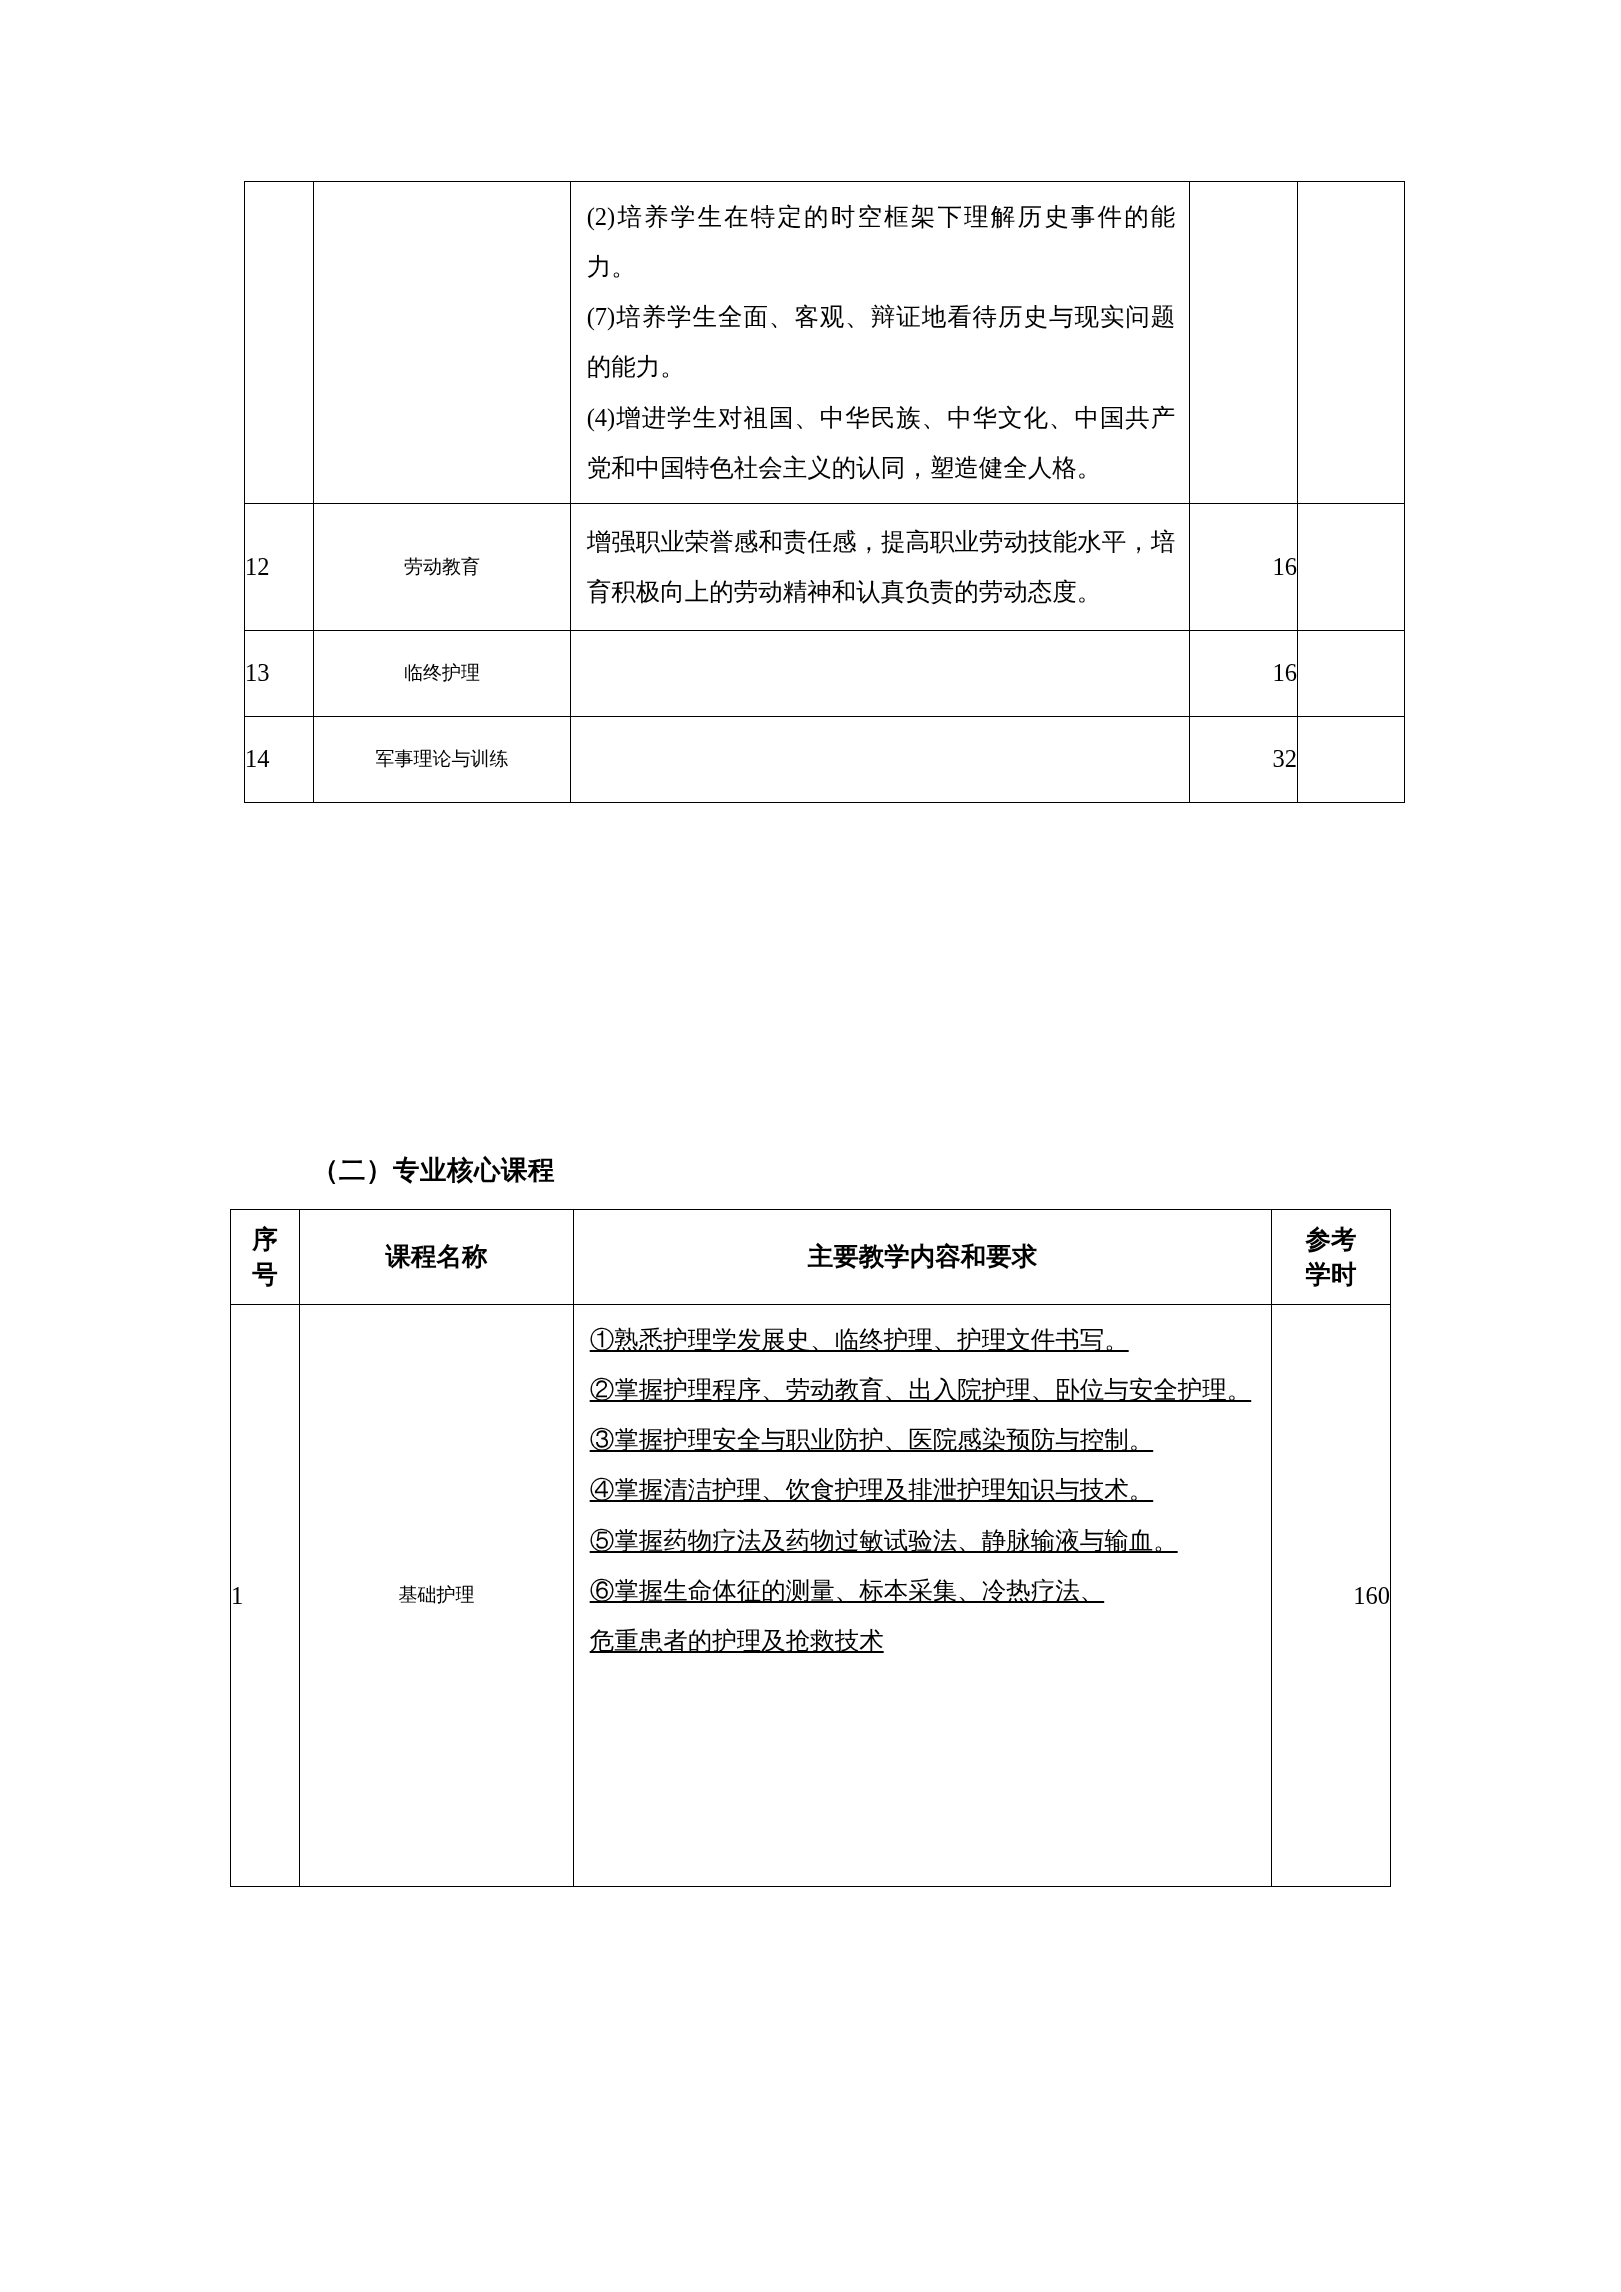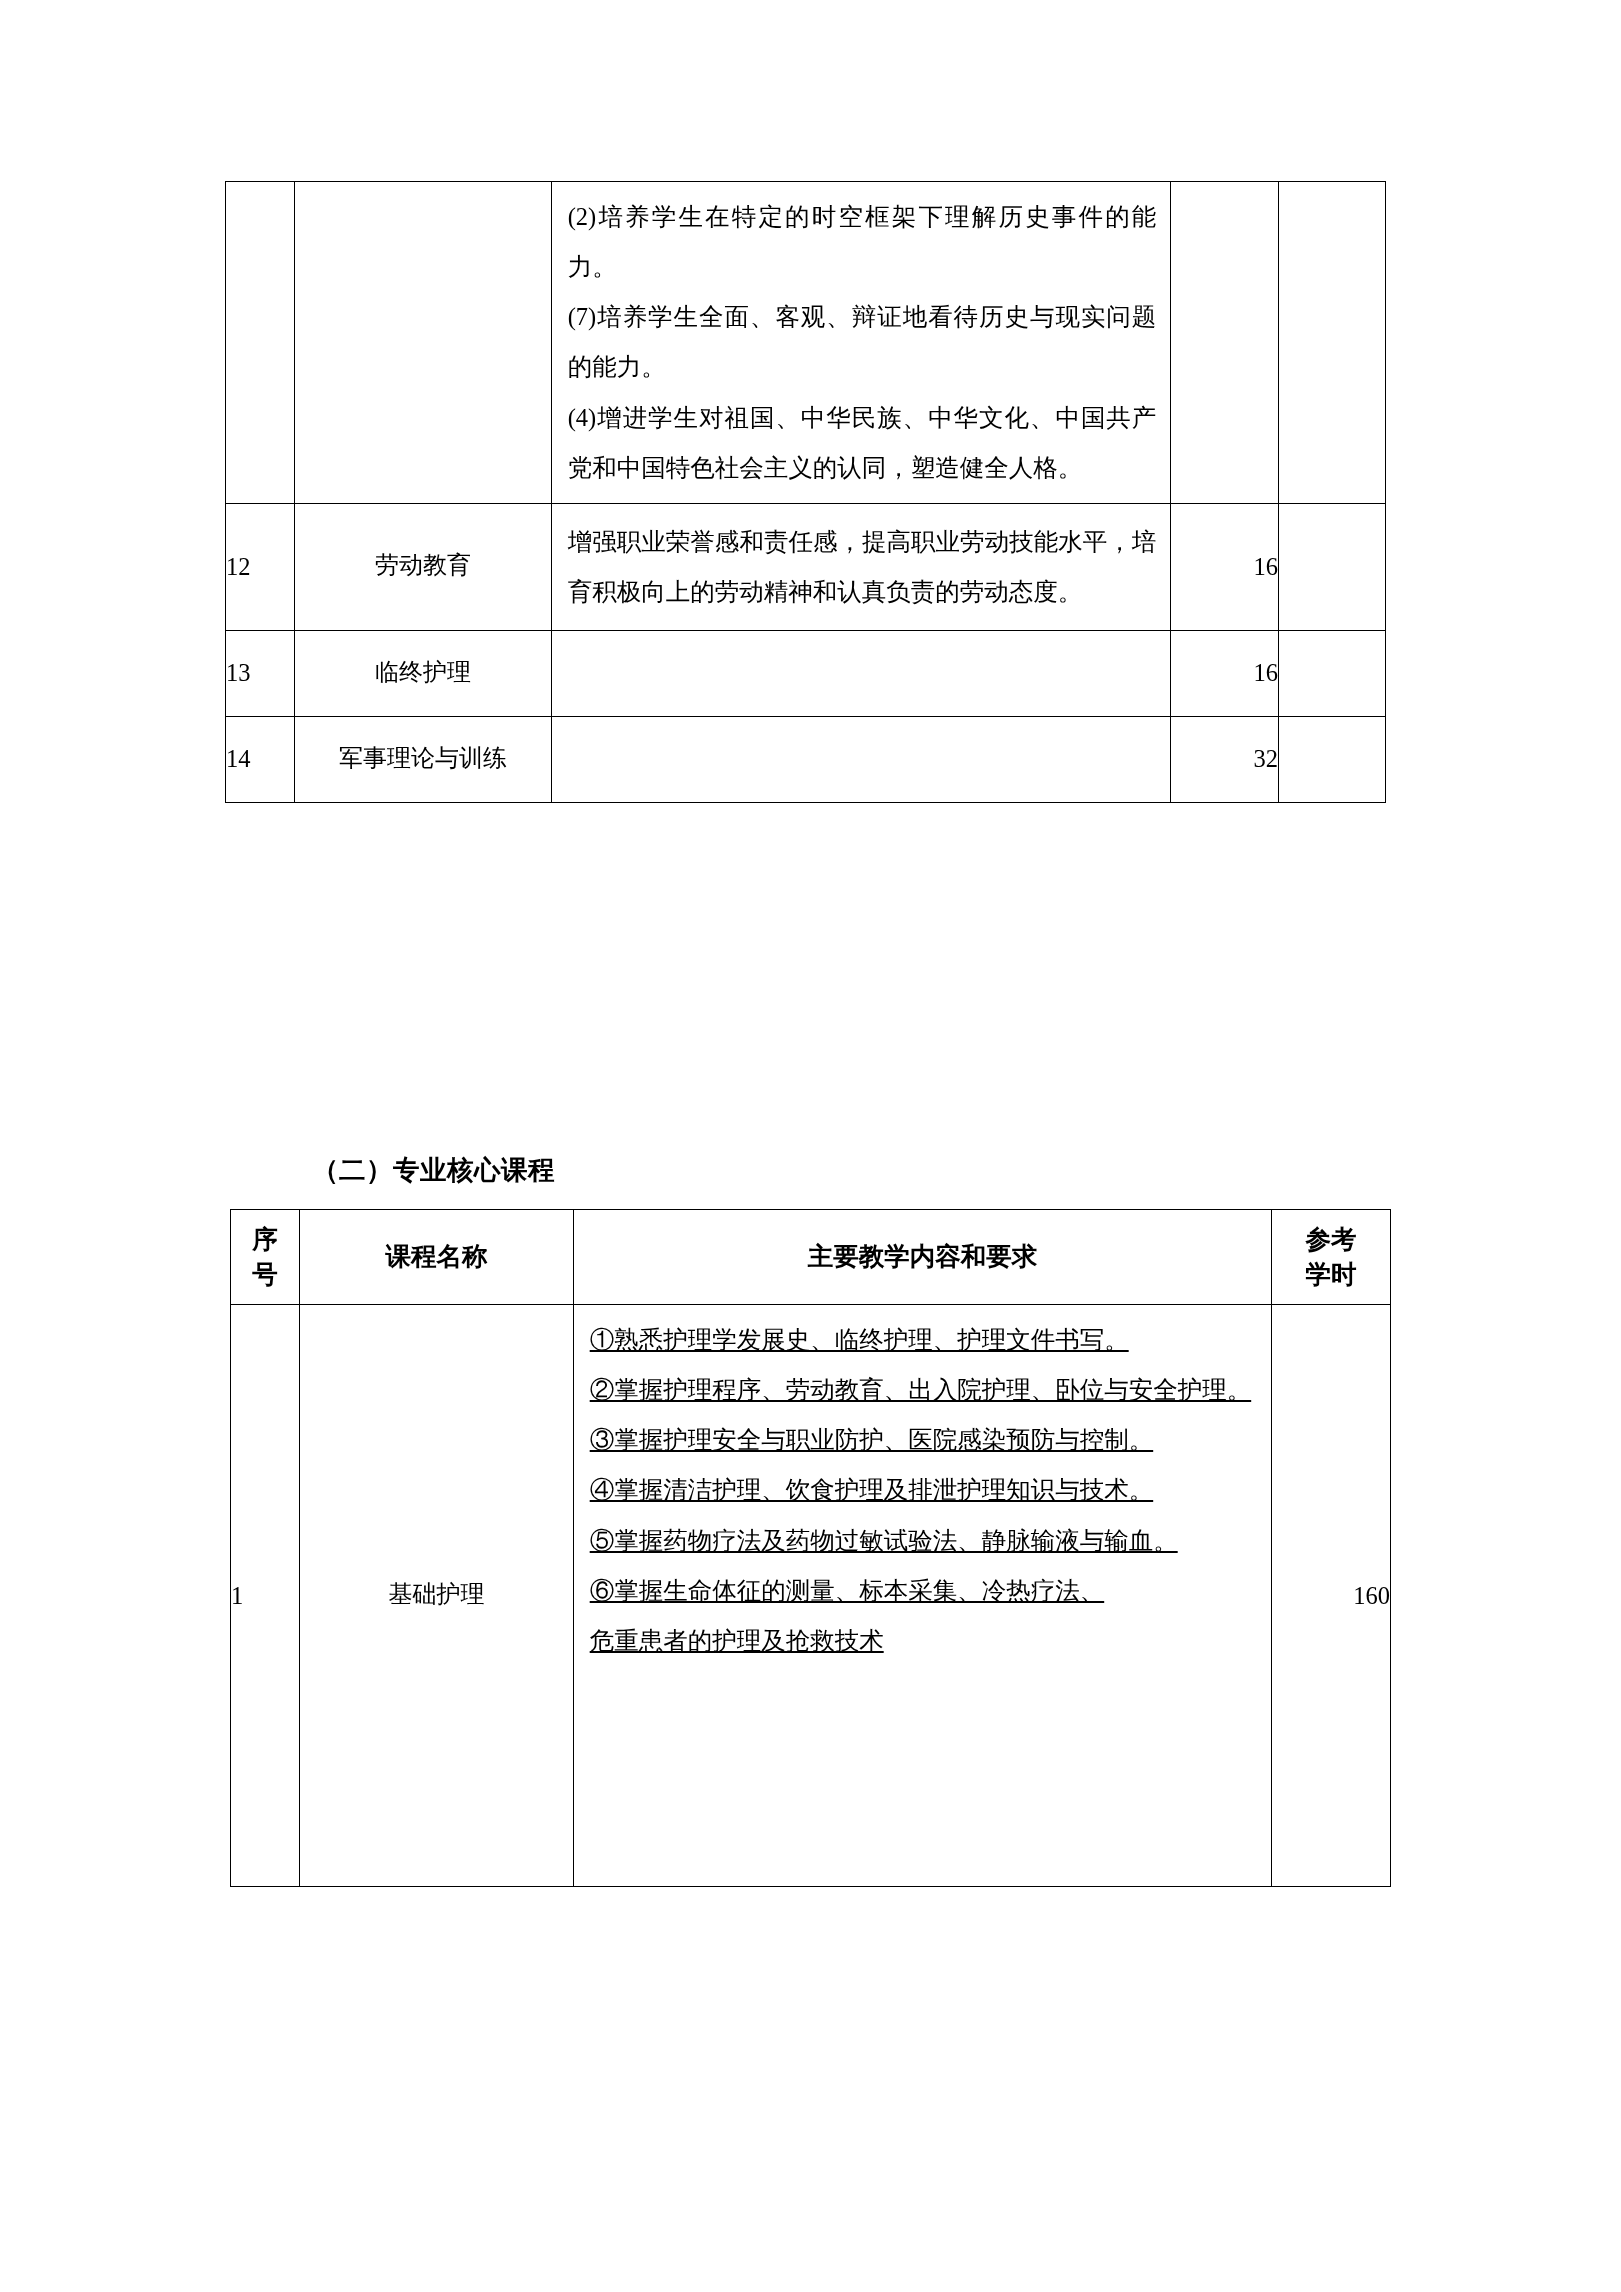--- a/index.html
+++ b/index.html
@@ -35,39 +35,38 @@
   table.doc-table th {
     border: 1.2px solid #000000;
     vertical-align: middle;
     padding: 0;
     font-weight: normal;
   }
 
   
   #table-one {
     position: absolute;
-    left: 225px;
+    left: 244px;
     top: 181px;
     width: 1160px;
   }
   #table-one col.c-no     { width: 69px; }
   #table-one col.c-name   { width: 257px; }
   #table-one col.c-desc   { width: 619px; }
   #table-one col.c-hours  { width: 108px; }
   #table-one col.c-extra  { width: 107px; }
 
   .cell-no {
     font-size: 24.5px;
     line-height: 1.3;
   }
   .cell-name {
     text-align: center;
-    font-size: 24px;
+    font-size: 19px;
     line-height: 1.3;
-    font-family: Liberation Mono, monospace;
   }
   .cell-hours {
     text-align: right;
     font-size: 24.5px;
     line-height: 1.3;
   }
   .cell-desc {
     text-align: left;
     font-size: 24.5px;
     line-height: 2.05;

